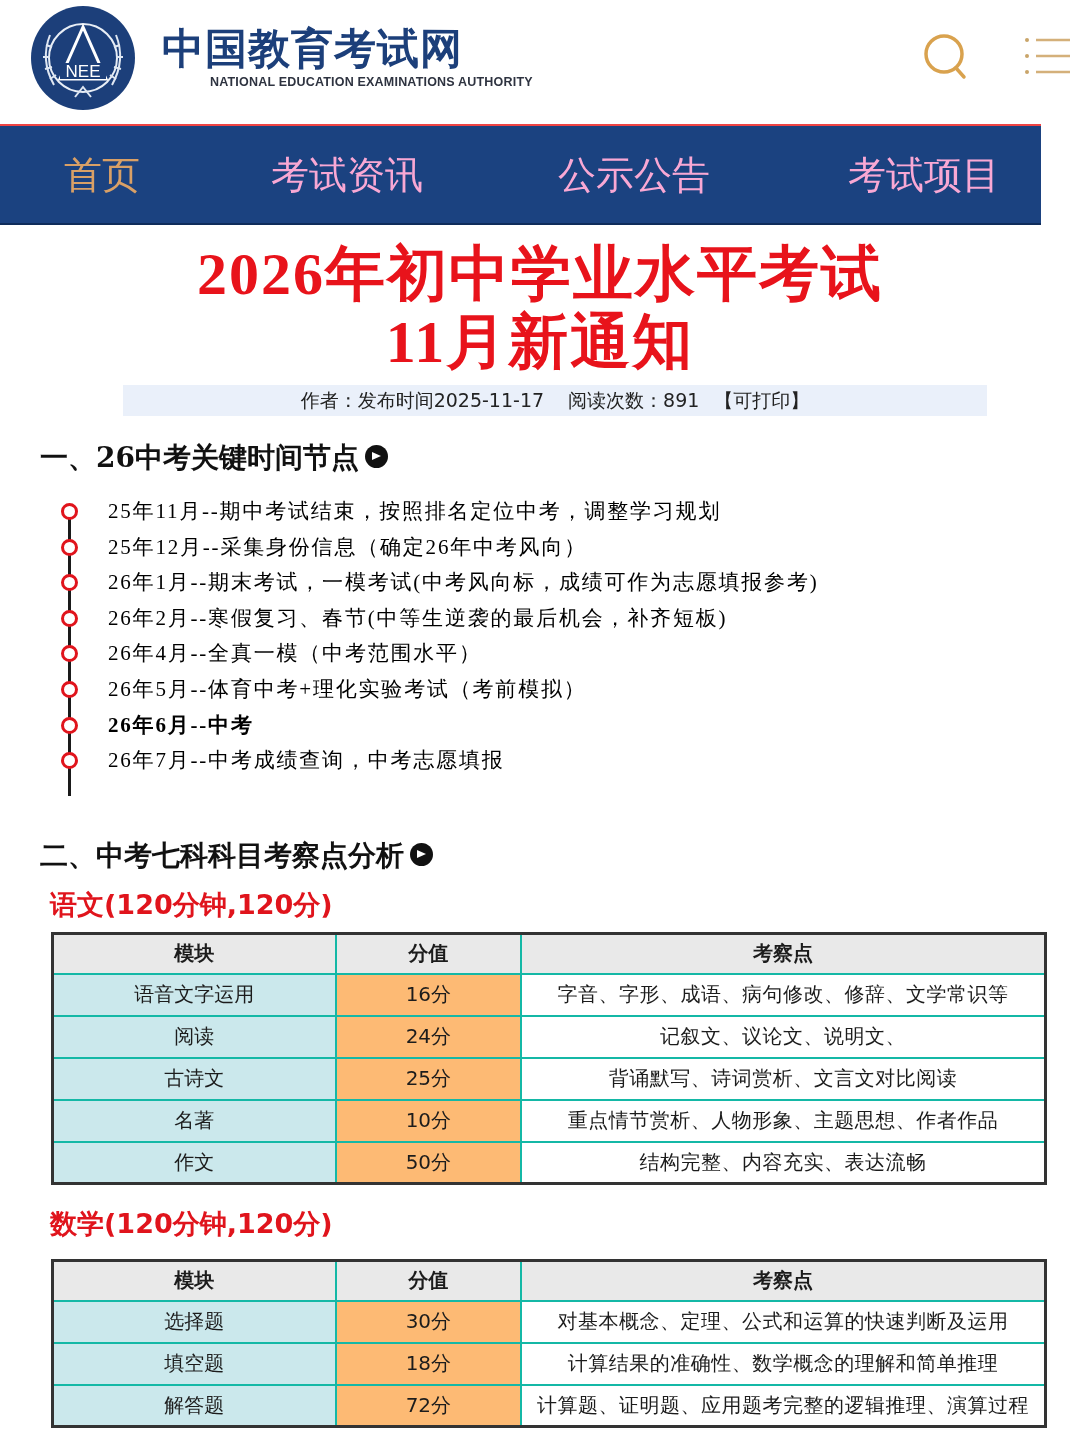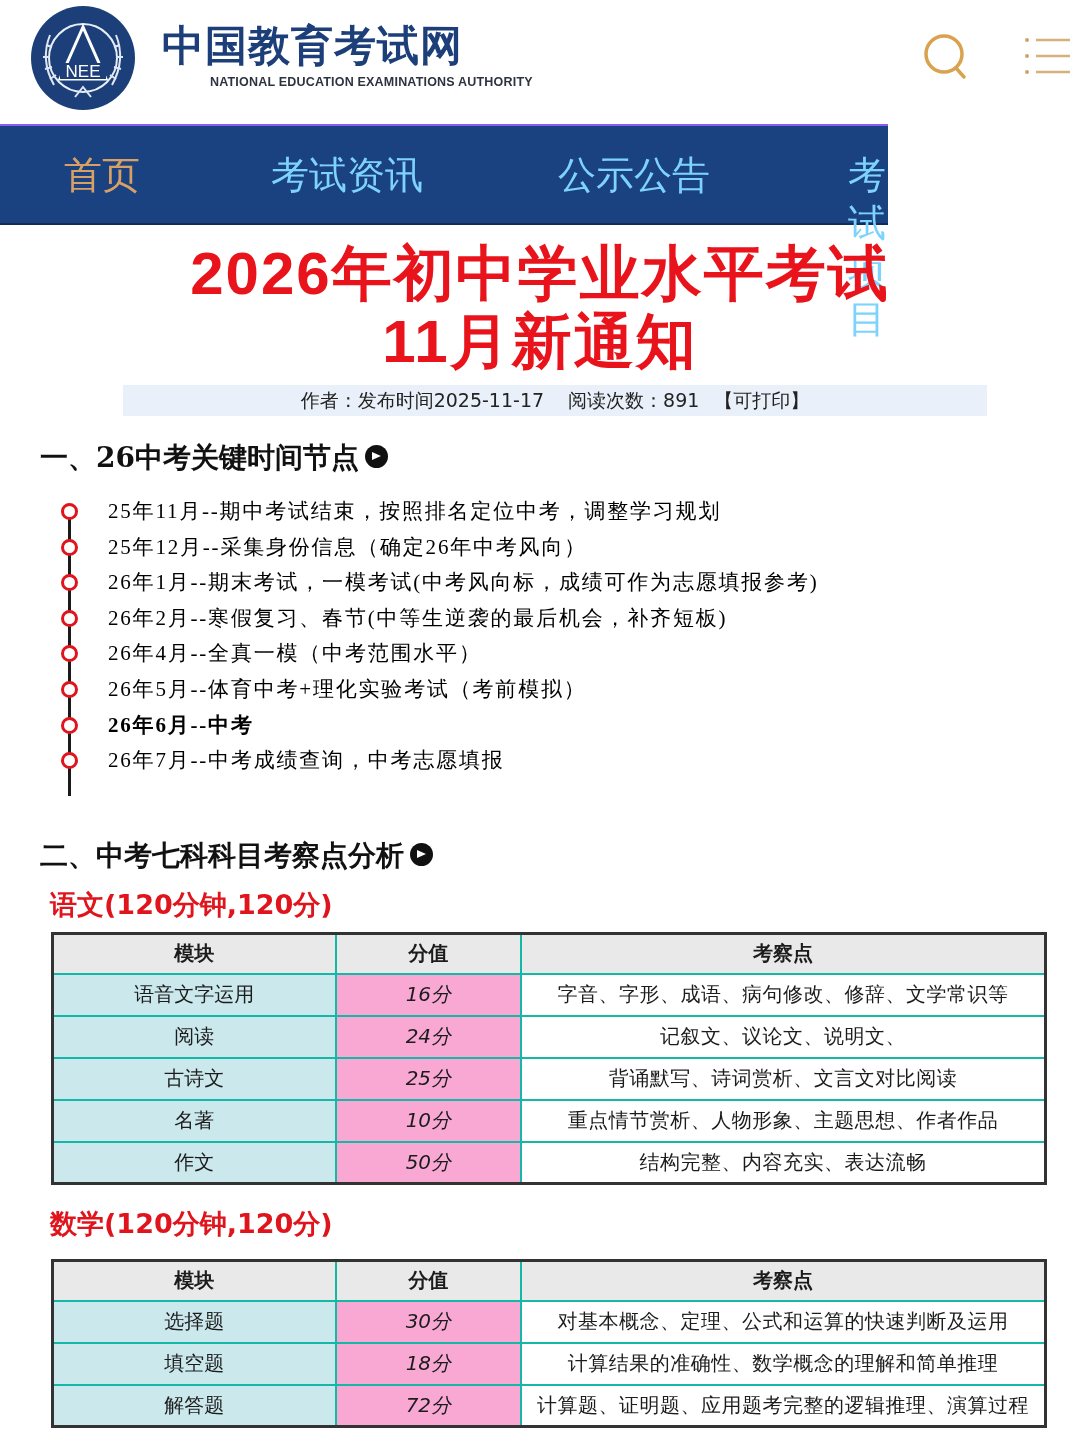--- a/index.html
+++ b/index.html
@@ -2,33 +2,33 @@
 <html><head>
 <meta charset="utf-8">
 <style>
   * { box-sizing: border-box; margin: 0; padding: 0; }
   html, body { width: 1080px; height: 1443px; overflow: hidden; background: #ffffff; }
   body { font-family: "DejaVu Sans", "Liberation Sans", sans-serif; color: #222; position: relative; }
 
   
   .site-header { position: absolute; left: 0; top: 0; width: 1080px; height: 124px; background: #ffffff; padding-left: 32px; }
   .logo-emblem { position: absolute; left: 30px; top: 5px; width: 106px; height: 106px; }
-  .logo-title { position: absolute; left: 162px; top: 24px; font-family: Liberation Mono, monospace; font-weight: bold; font-size: 42px; letter-spacing: 1px; color: #1c3f7a; line-height: 50px; text-align: center; }
+  .logo-title { position: absolute; left: 162px; top: 24px; font-family: Liberation Serif, serif; font-weight: bold; font-size: 42px; letter-spacing: 1px; color: #1c3f7a; line-height: 50px; text-align: center; }
   .logo-sub { position: absolute; left: 163px; top: 75px; font-family: "Liberation Sans", sans-serif; font-size: 12.5px; font-weight: bold; color: #2e3340; letter-spacing: 0.2px; margin-left: 47px; }
   .search-btn { position: absolute; left: 918px; top: 28px; width: 56px; height: 56px; cursor: pointer; }
   .menu-btn { position: absolute; left: 1018px; top: 30px; width: 60px; height: 52px; cursor: pointer; }
 
   
-  .nav-bar { position: absolute; left: 0; top: 124px; width: 888px; height: 101px; background: #1b4280; border-top: 2px solid #8b5cf6; border-bottom: 2px solid #0f2c5a; }
-  .nav-item { position: absolute; top: 25px; font-size: 38px; color: #7dd3fc; line-height: 48px; cursor: pointer; }
+  .nav-bar { position: absolute; left: 0; top: 124px; width: 1041px; height: 101px; background: #1b4280; border-top: 2px solid #ef4444; border-bottom: 2px solid #0f2c5a; }
+  .nav-item { position: absolute; top: 25px; font-size: 38px; color: #f9a8d4; line-height: 48px; cursor: pointer; }
   .nav-item.active { color: #d9a066; }
   .nav-more { position: absolute; left: 1058px; top: 28px; font-size: 36px; color: #ffffff; line-height: 44px; }
 
   
-  .article-title { position: absolute; left: 0; top: 240px; width: 1080px; text-align: center; font-family: Liberation Sans, sans-serif; font-weight: bold; color: #e8131b; font-size: 60px; line-height: 68px; letter-spacing: 2px; }
+  .article-title { position: absolute; left: 0; top: 240px; width: 1080px; text-align: center; font-family: Liberation Serif, serif; font-weight: bold; color: #e8131b; font-size: 60px; line-height: 68px; letter-spacing: 2px; }
 
   
   .meta-bar { position: absolute; left: 123px; top: 385px; width: 864px; height: 31px; background: #eaf0fa; text-align: center; font-size: 19px; line-height: 31px; color: #222; }
   .meta-bar span { margin: 0 6px; }
 
   
   .section-heading { position: absolute; left: 40px; font-family: "DejaVu Serif", "Liberation Serif", serif; font-weight: bold; font-size: 28px; color: #111; line-height: 36px; }
   .section-heading .hl { position: relative; display: inline-block; }
   .section-heading .hl::after { content: ""; position: absolute; left: 0; right: 0; bottom: -4px; height: 6px; background: #c8e6e8; z-index: -1; }
   .arrow-icon { display: inline-block; width: 23px; height: 23px; border-radius: 50%; background: #111; vertical-align: middle; margin-left: 6px; position: relative; top: -3px; }
@@ -43,21 +43,21 @@
   .tl-text.bold { font-weight: bold; }
 
   
   .subject-title { position: absolute; left: 50px; font-family: "DejaVu Sans", sans-serif; font-weight: bold; font-size: 27px; color: #e0141c; line-height: 36px; }
 
   
   table.score-table { position: absolute; left: 51px; width: 996px; border-collapse: collapse; border: 3px solid #333; font-size: 20px; }
   table.score-table th, table.score-table td { border: 2px solid #14b8a6; text-align: center; height: 42px; padding: 0; color: #1c1c1c; font-weight: normal; }
   table.score-table th { background: #e9e9e9; font-weight: bold; height: 40px; }
   table.score-table td.mod { background: #cbe8ec; }
-  table.score-table td.val { background: #f9a8d4; font-style: italic; }
+  table.score-table td.val { background: #fdba74; }
   table.score-table td.pt { background: #fff; letter-spacing: 0.5px; }
   .c1 { width: 284px; } .c2 { width: 186px; } .c3 { width: 526px; }
 </style>
 </head>
 <body>
 
 <div class="site-header">
   <svg class="logo-emblem" viewBox="0 0 106 106">
     <circle cx="53" cy="53" r="52" fill="#1c3f7a"></circle>
     <circle cx="53" cy="53" r="34" fill="none" stroke="#e8eef6" stroke-width="2"></circle>

